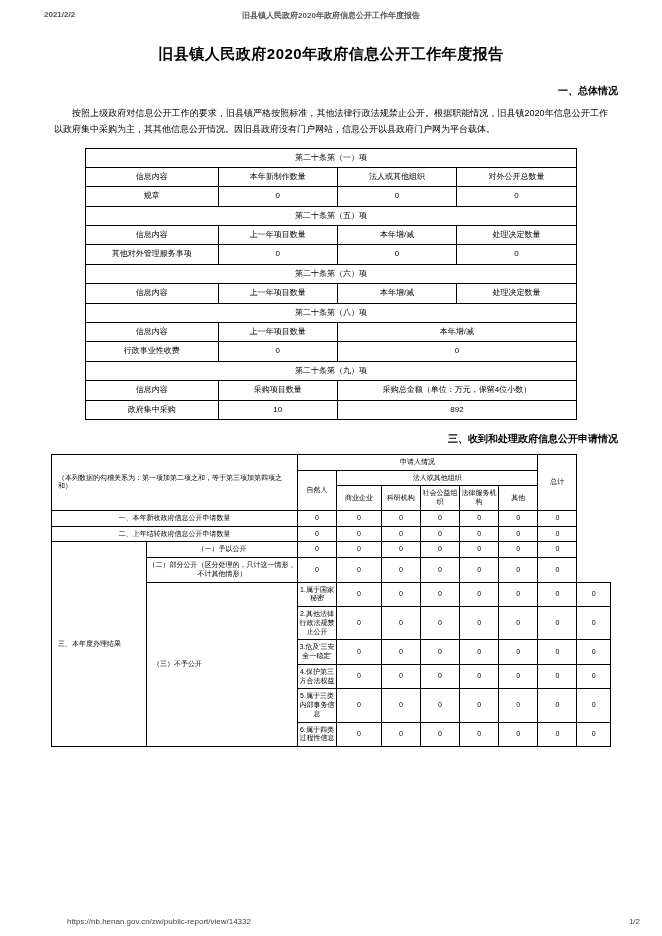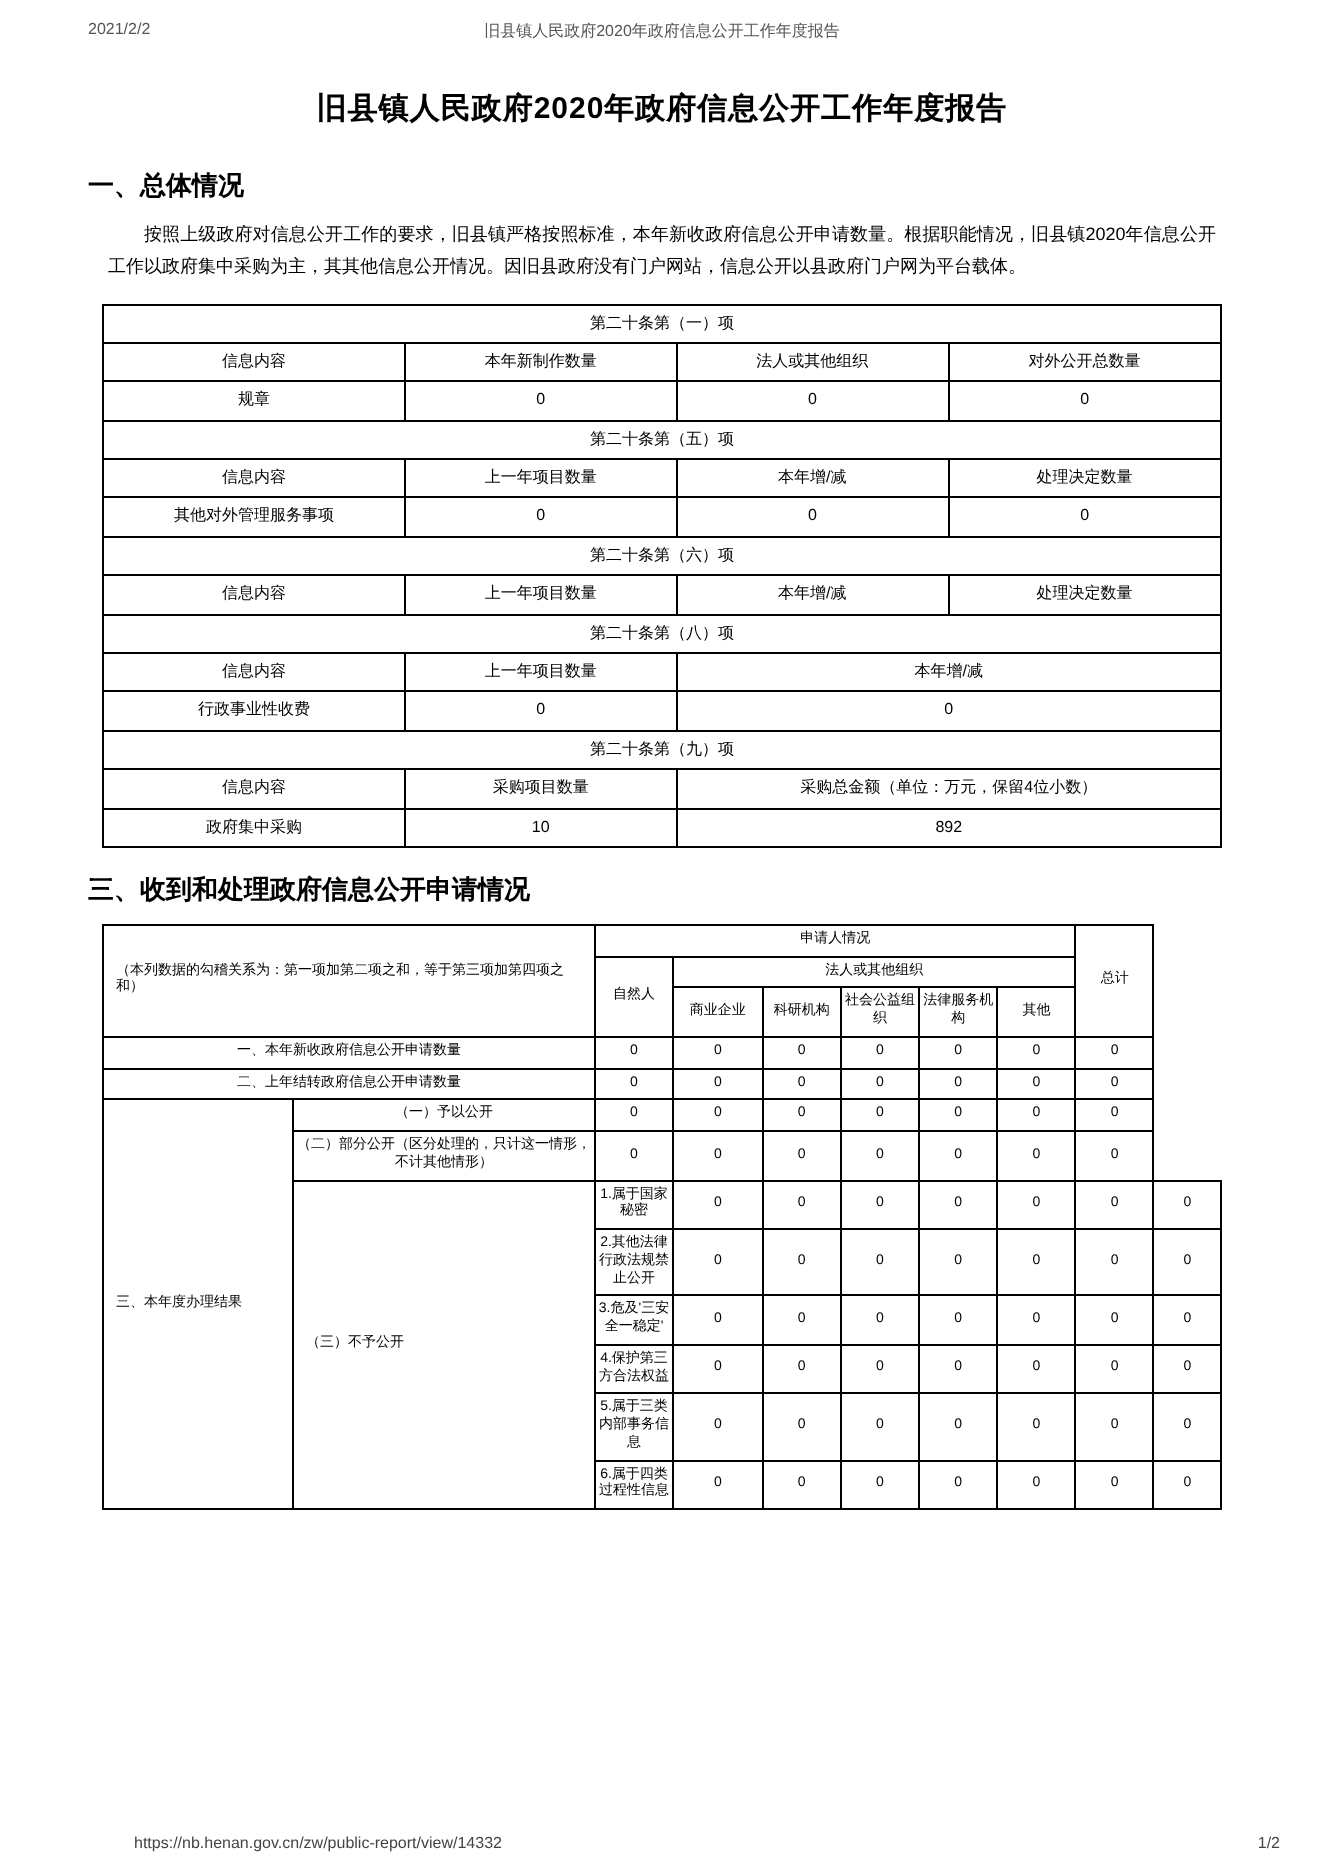--- a/index.html
+++ b/index.html
@@ -22,20 +22,21 @@
     box-sizing: border-box;
     padding: 0 44px;
   }
   .page-header {
     display: flex;
     justify-content: space-between;
     align-items: baseline;
     font-size: 8px;
     color: #555;
     padding: 10px 0 0 0;
+    font-weight: bold;
   }
   .page-header .hdr-center {
     position: absolute;
     left: 0;
     right: 0;
     text-align: center;
     font-size: 8px;
     color: #555;
     pointer-events: none;
   }
@@ -43,35 +44,36 @@
   .hdr-right { width: 60px; }
 
   h1.doc-title {
     font-size: 15px;
     text-align: center;
     font-weight: bold;
     margin: 26px 0 20px 0;
     letter-spacing: 0.5px;
   }
   .section-title {
-    font-size: 13px;
+    font-size: 10px;
     font-weight: bold;
     margin: 12px 0 8px 0;
     color: #000;
+    text-align: right;
   }
   .para {
     font-size: 9px;
     line-height: 1.75;
     text-indent: 2em;
     margin: 4px 10px 10px 10px;
     text-align: justify;
   }
   table.grid {
     border-collapse: collapse;
-    width: 560px;
+    width: 492px;
     margin: 0 auto;
     table-layout: fixed;
   }
   table.grid td, table.grid th {
     border: 1px solid #000;
     font-size: 8px;
     text-align: center;
     padding: 4px 2px;
     font-weight: normal;
     line-height: 1.3;
@@ -121,21 +123,21 @@
 
   <div class="page-header">
     <span class="hdr-date">2021/2/2</span>
     <span class="hdr-center">旧县镇人民政府2020年政府信息公开工作年度报告</span>
     <span class="hdr-right"></span>
   </div>
 
   <h1 class="doc-title">旧县镇人民政府2020年政府信息公开工作年度报告</h1>
 
   <div class="section-title">一、总体情况</div>
-  <div class="para">按照上级政府对信息公开工作的要求，旧县镇严格按照标准，本年新收政府信息公开申请数量。根据职能情况，旧县镇2020年信息公开工作以政府集中采购为主，其其他信息公开情况。因旧县政府没有门户网站，信息公开以县政府门户网为平台载体。</div>
+  <div class="para">按照上级政府对信息公开工作的要求，旧县镇严格按照标准，其他法律行政法规禁止公开。根据职能情况，旧县镇2020年信息公开工作以政府集中采购为主，其其他信息公开情况。因旧县政府没有门户网站，信息公开以县政府门户网为平台载体。</div>
 
 
   <table class="grid t2">
     <colgroup>
         <col style="width:27%">
         <col style="width:24.3%">
         <col style="width:24.3%">
         <col style="width:24.4%">
       </colgroup>
     <tbody>

